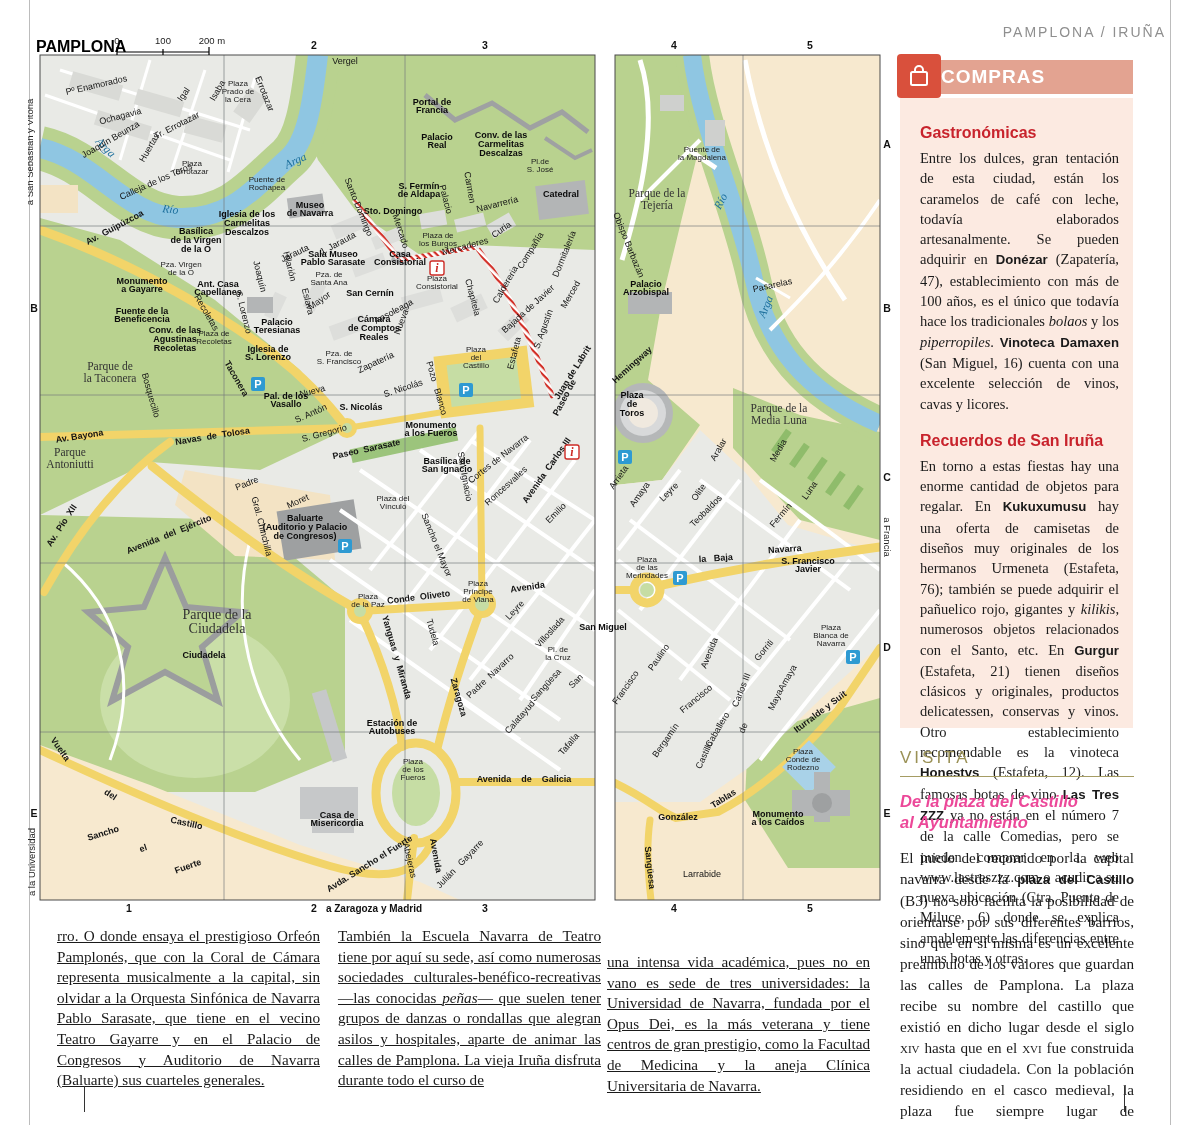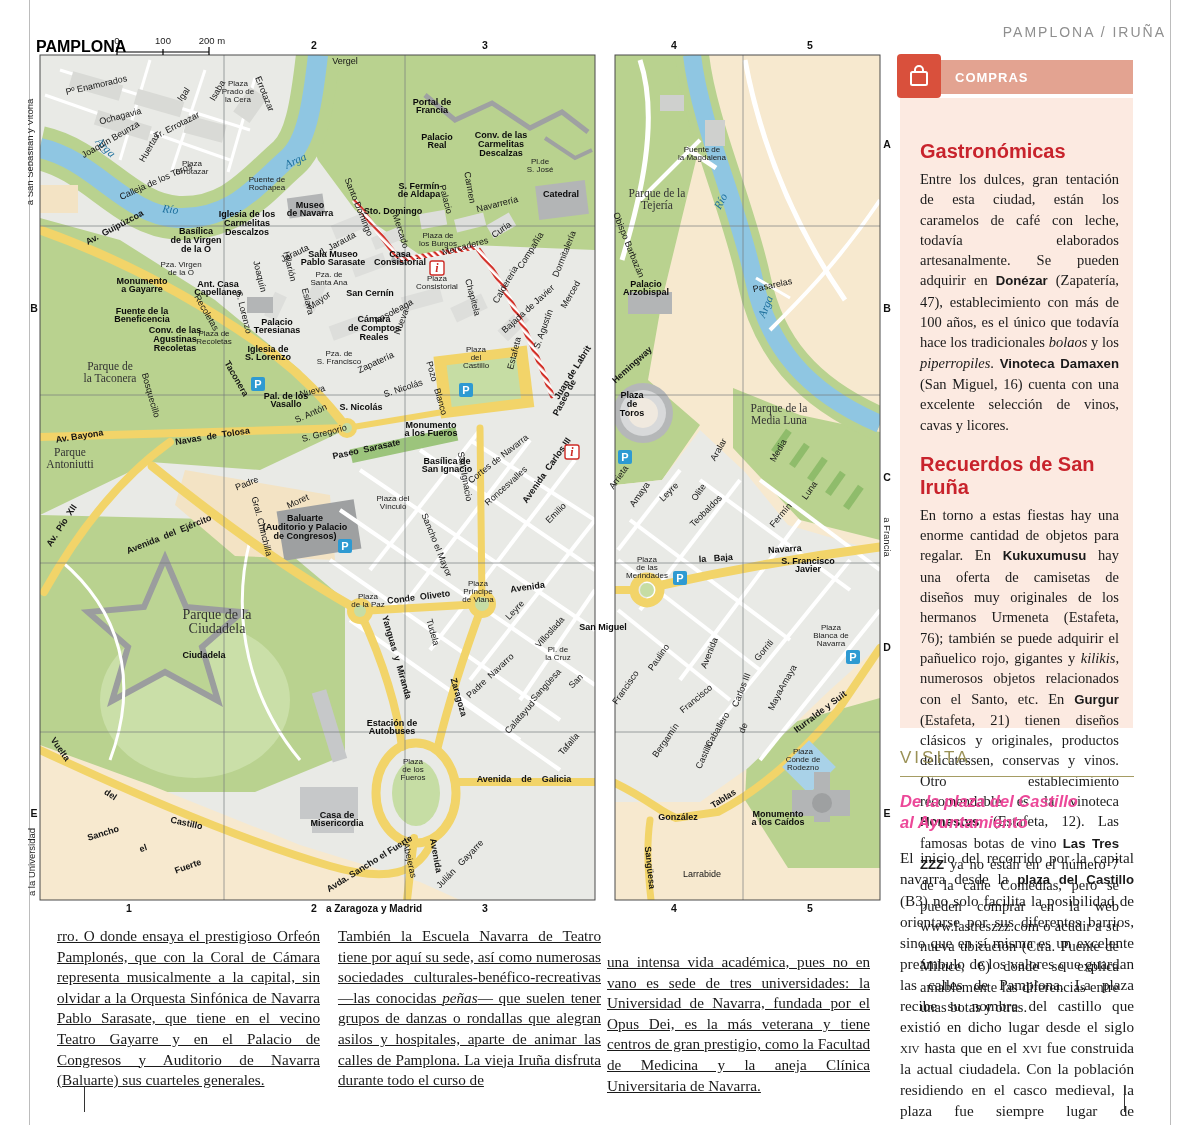--- a/index.html
+++ b/index.html
@@ -24,25 +24,25 @@
   .ml-pkl{font:400 14px "Liberation Serif",serif;fill:#333;text-anchor:middle;}
   .ml-rv{font:italic 400 11.5px "Liberation Serif",serif;fill:#1c6f9c;text-anchor:middle;}
   .ry{stroke:#f2d469;fill:none;stroke-linecap:round;}
   .gridline{stroke:#75797b;stroke-width:0.8;opacity:.85;}
   .pborder{fill:none;stroke:#4a4a4a;stroke-width:1;}
   
   .compras-icon{position:absolute;left:897px;top:54px;width:44px;height:44px;background:#d9503c;
                 border-radius:4px;display:flex;align-items:center;justify-content:center;}
   .compras-bar{position:absolute;left:941px;top:60px;width:192px;height:34px;background:#e3a391;
                display:flex;align-items:center;}
-  .compras-bar span{font-family:"Liberation Sans",sans-serif;font-weight:700;font-size:13px;
-                    color:#fff;letter-spacing:1px;padding-left:14px;}
+  .compras-bar span{font-family:"Liberation Sans",sans-serif;font-weight:700;font-size:19px;
+                    color:#fff;letter-spacing:1px;}
   .compras-body{position:absolute;left:900px;top:98px;width:233px;height:630px;background:#fceae1;
                 box-sizing:border-box;padding:26px 14px 0 20px;}
-  .compras-body h3{margin:16px 0 6px 0;font-family:"Liberation Sans",sans-serif;font-size:20px;
+  .compras-body h3{margin:0 0 6px 0;font-family:"Liberation Sans",sans-serif;font-size:16px;
                    color:#c8232c;font-weight:700;}
   .compras-body h3.second{margin-top:18px;}
   .rich{font-size:14.5px;line-height:20.3px;text-align:justify;margin:0;}
   .rich .b{font-family:"Liberation Sans",sans-serif;font-weight:700;font-size:13.2px;}
   .rich .i{font-style:italic;}
   .rich .sc{font-variant:small-caps;}
   
   .visita{position:absolute;left:900px;top:748px;width:234px;}
   .visita h2{margin:0;font-family:"Liberation Sans",sans-serif;font-weight:400;font-size:17px;
              letter-spacing:3px;color:#9a9156;border-bottom:1px solid #a59c63;padding-bottom:8px;}

